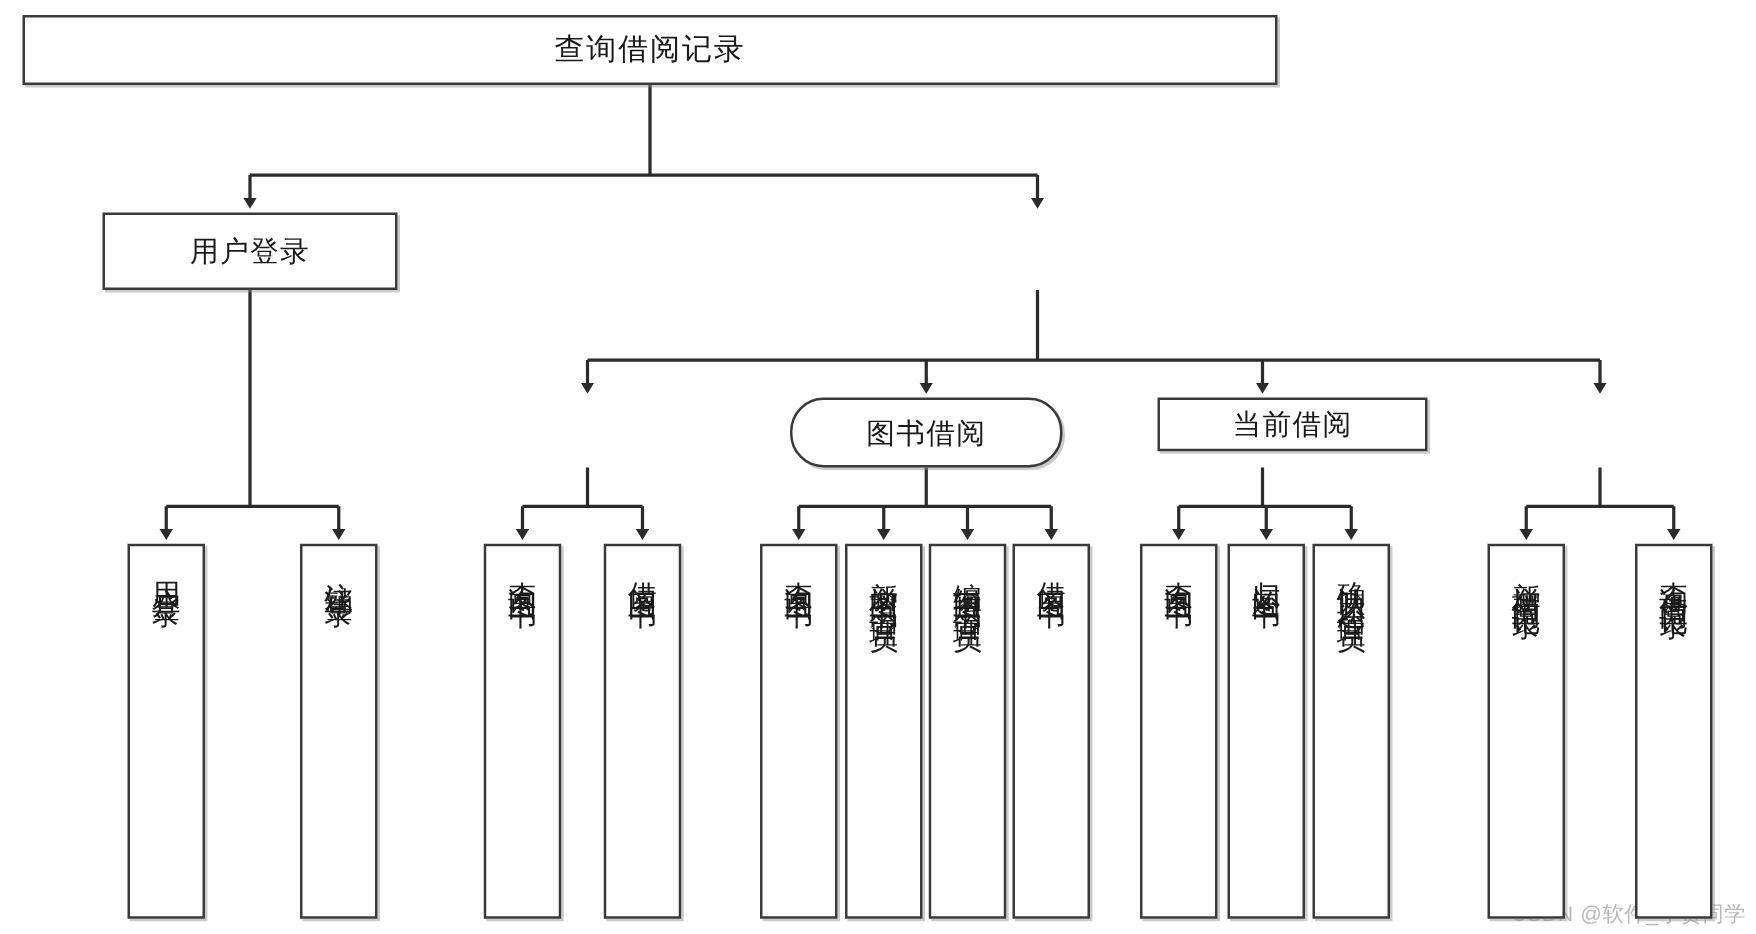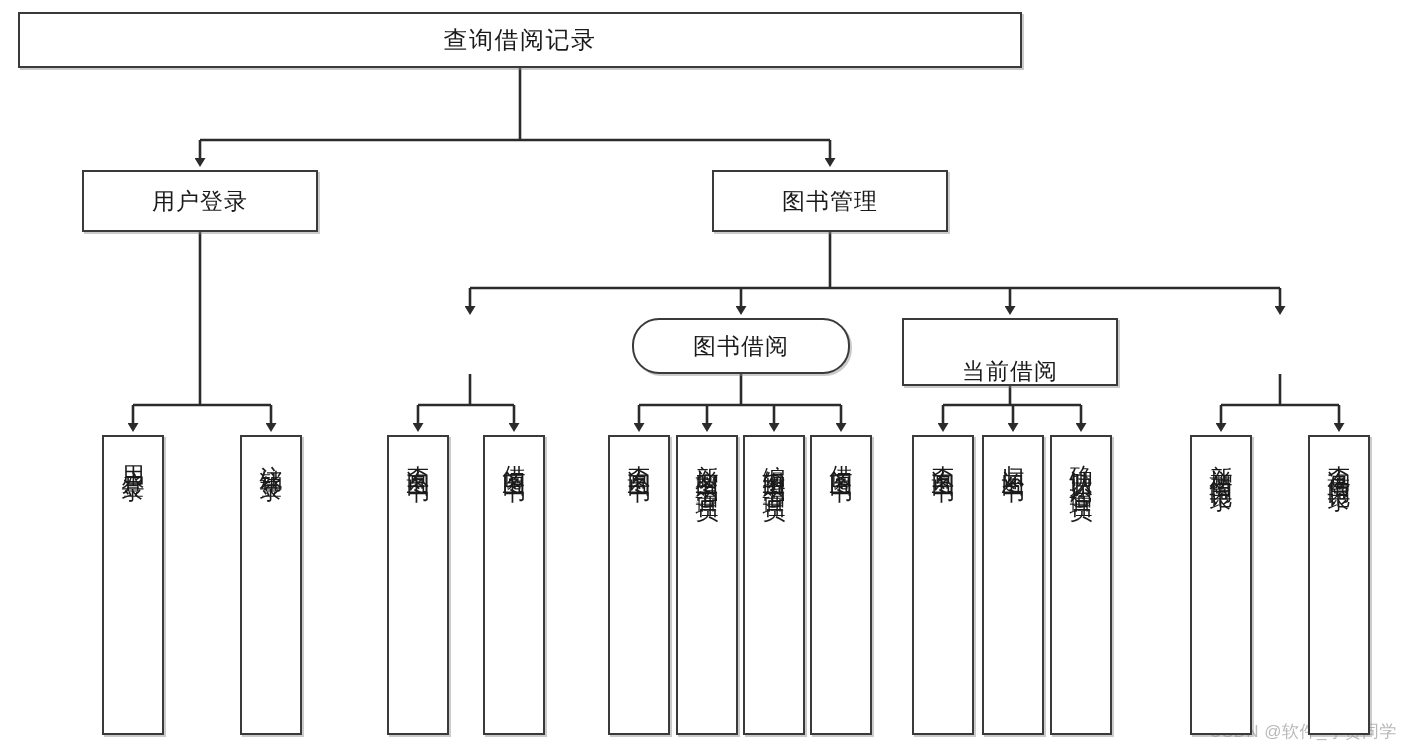--- a/index.html
+++ b/index.html
@@ -65,27 +65,24 @@
       </g>
   </svg>
 
   <div class="watermark">CSDN @软件_小贺同学</div>
 <div class="node h-node root" style="left: 18px; top: 12px; width: 1004px; height: 56px;">
       <span class="lbl">查询借阅记录</span>
     </div>
     <div class="node h-node" style="left: 82px; top: 170px; width: 236px; height: 62px;">
       <span class="lbl">用户登录</span>
     </div>
-    <div class="node h-node" style="left: 712px; top: 170px; width: 236px; height: 62px;">
-      <span class="lbl">图书管理</span>
-    </div>
     <div class="node h-node" style="left: 632px; top: 318px; width: 218px; height: 56px; border-radius: 27px;">
       <span class="lbl">图书借阅</span>
     </div>
-    <div class="node h-node" style="left: 902px; top: 318px; width: 216px; height: 68px; align-items: flex-end;">
+    <div class="node h-node" style="left: 926px; top: 318px; width: 216px; height: 43px;">
       <span class="lbl">当前借阅</span>
     </div>
     <div class="node v-node" style="left: 102px; top: 435px; width: 62px; height: 300px;">
       <span class="lbl">用户登录</span>
     </div>
     <div class="node v-node" style="left: 240px; top: 435px; width: 62px; height: 300px;">
       <span class="lbl">注销登录</span>
     </div>
     <div class="node v-node" style="left: 387px; top: 435px; width: 62px; height: 300px;">
       <span class="lbl">查询图书</span>

